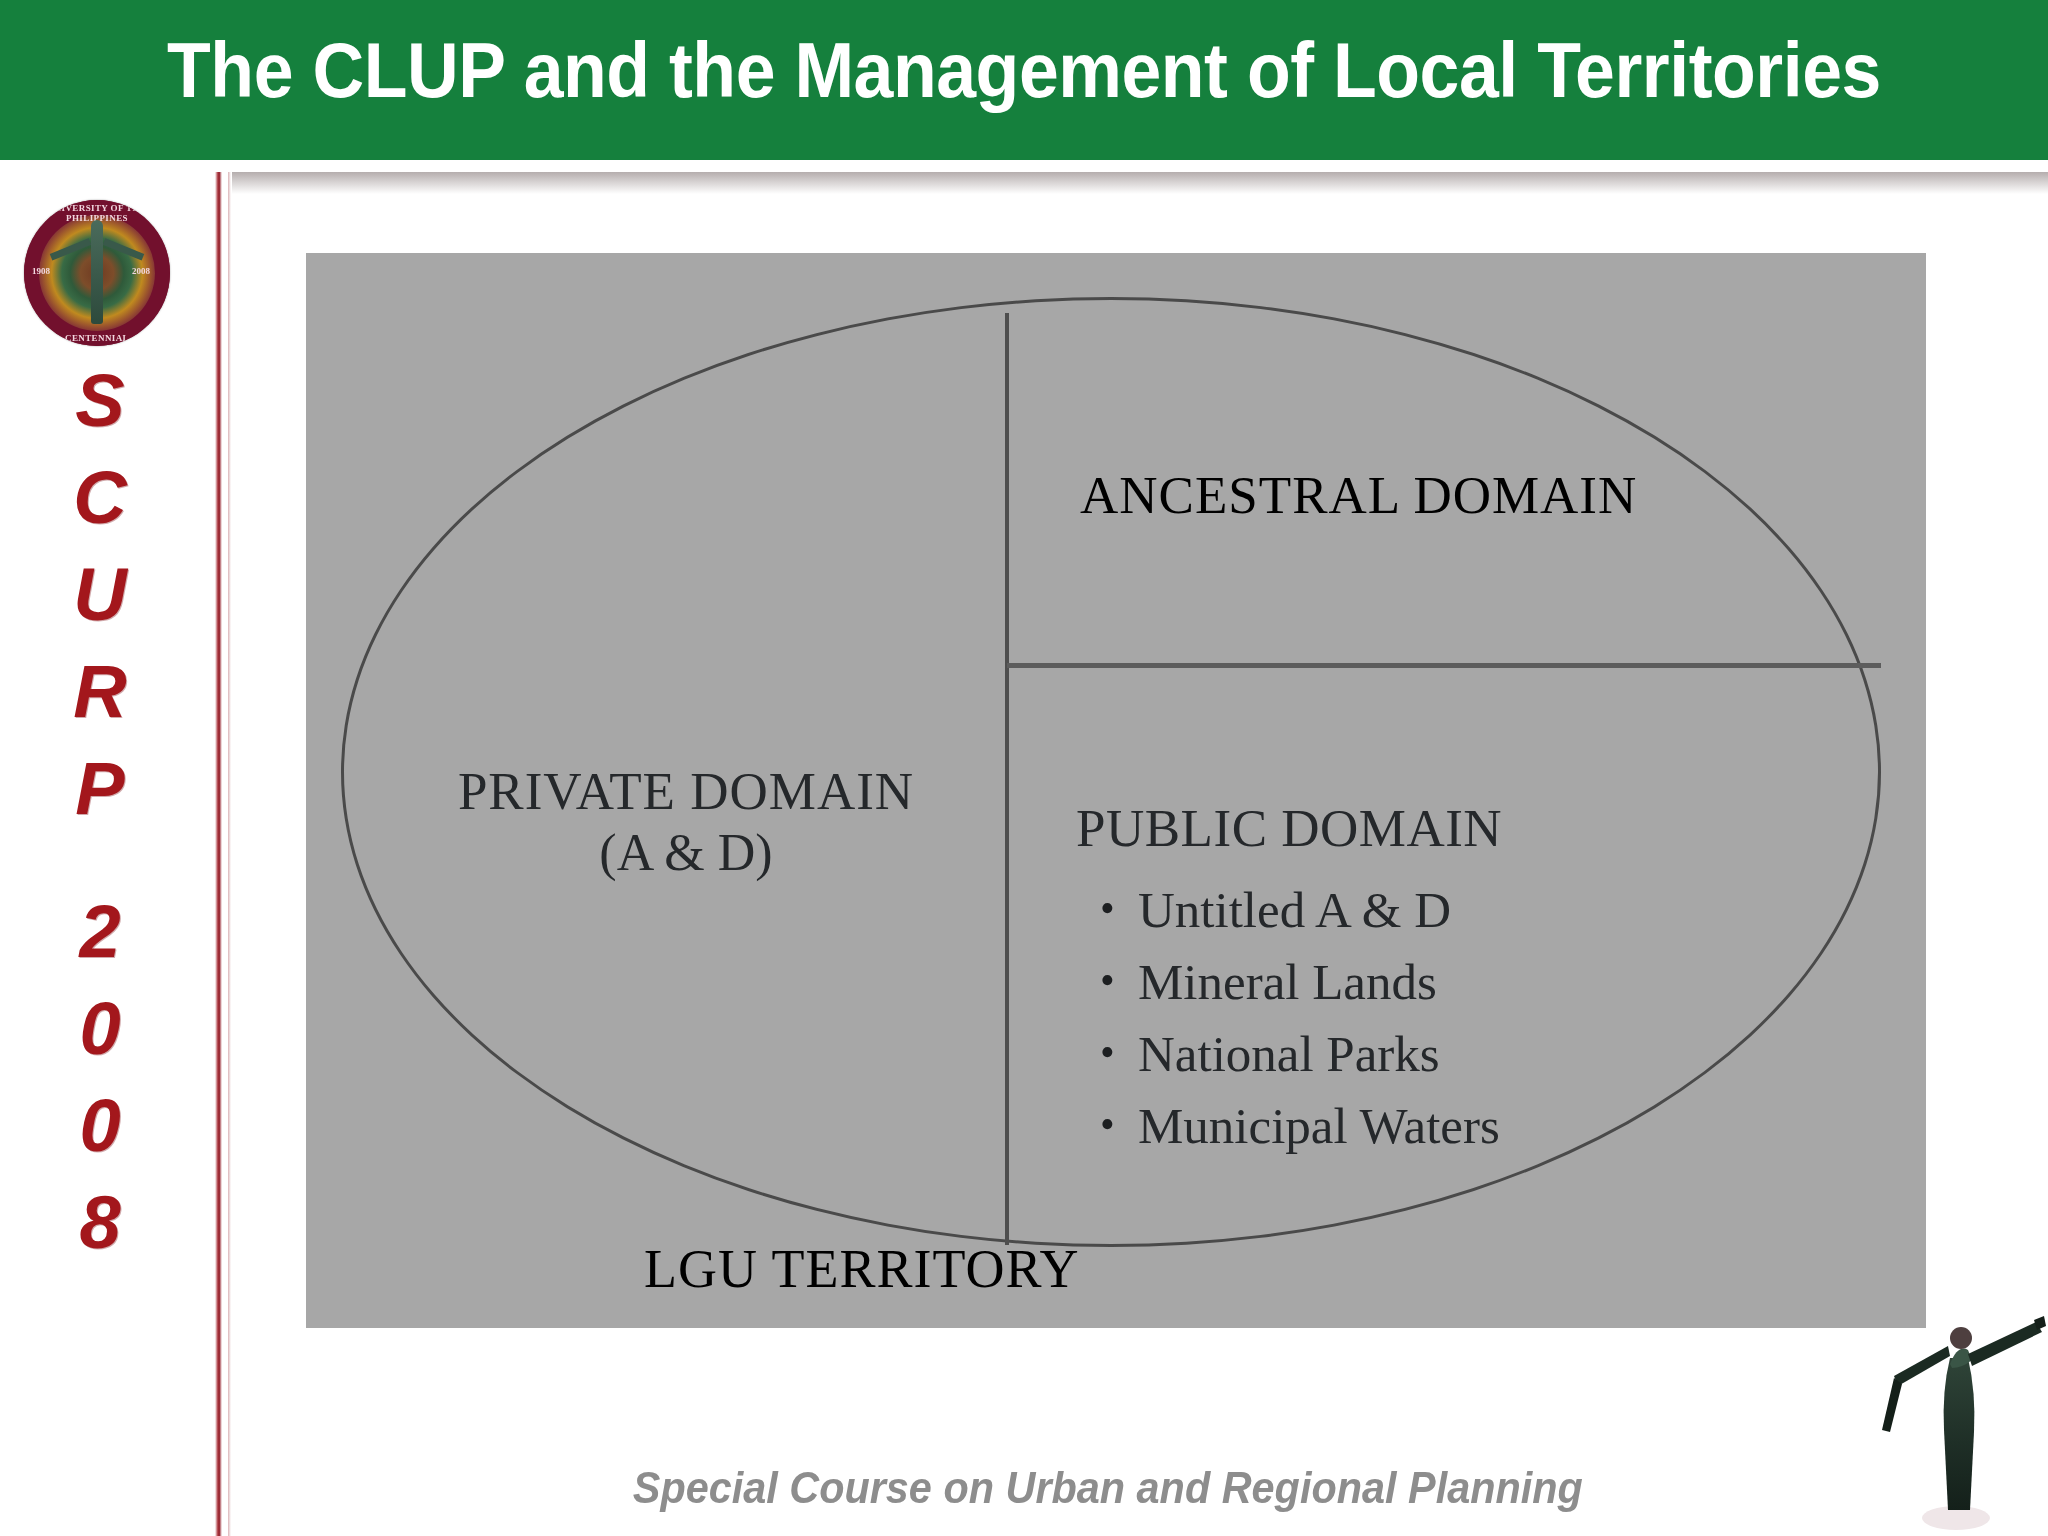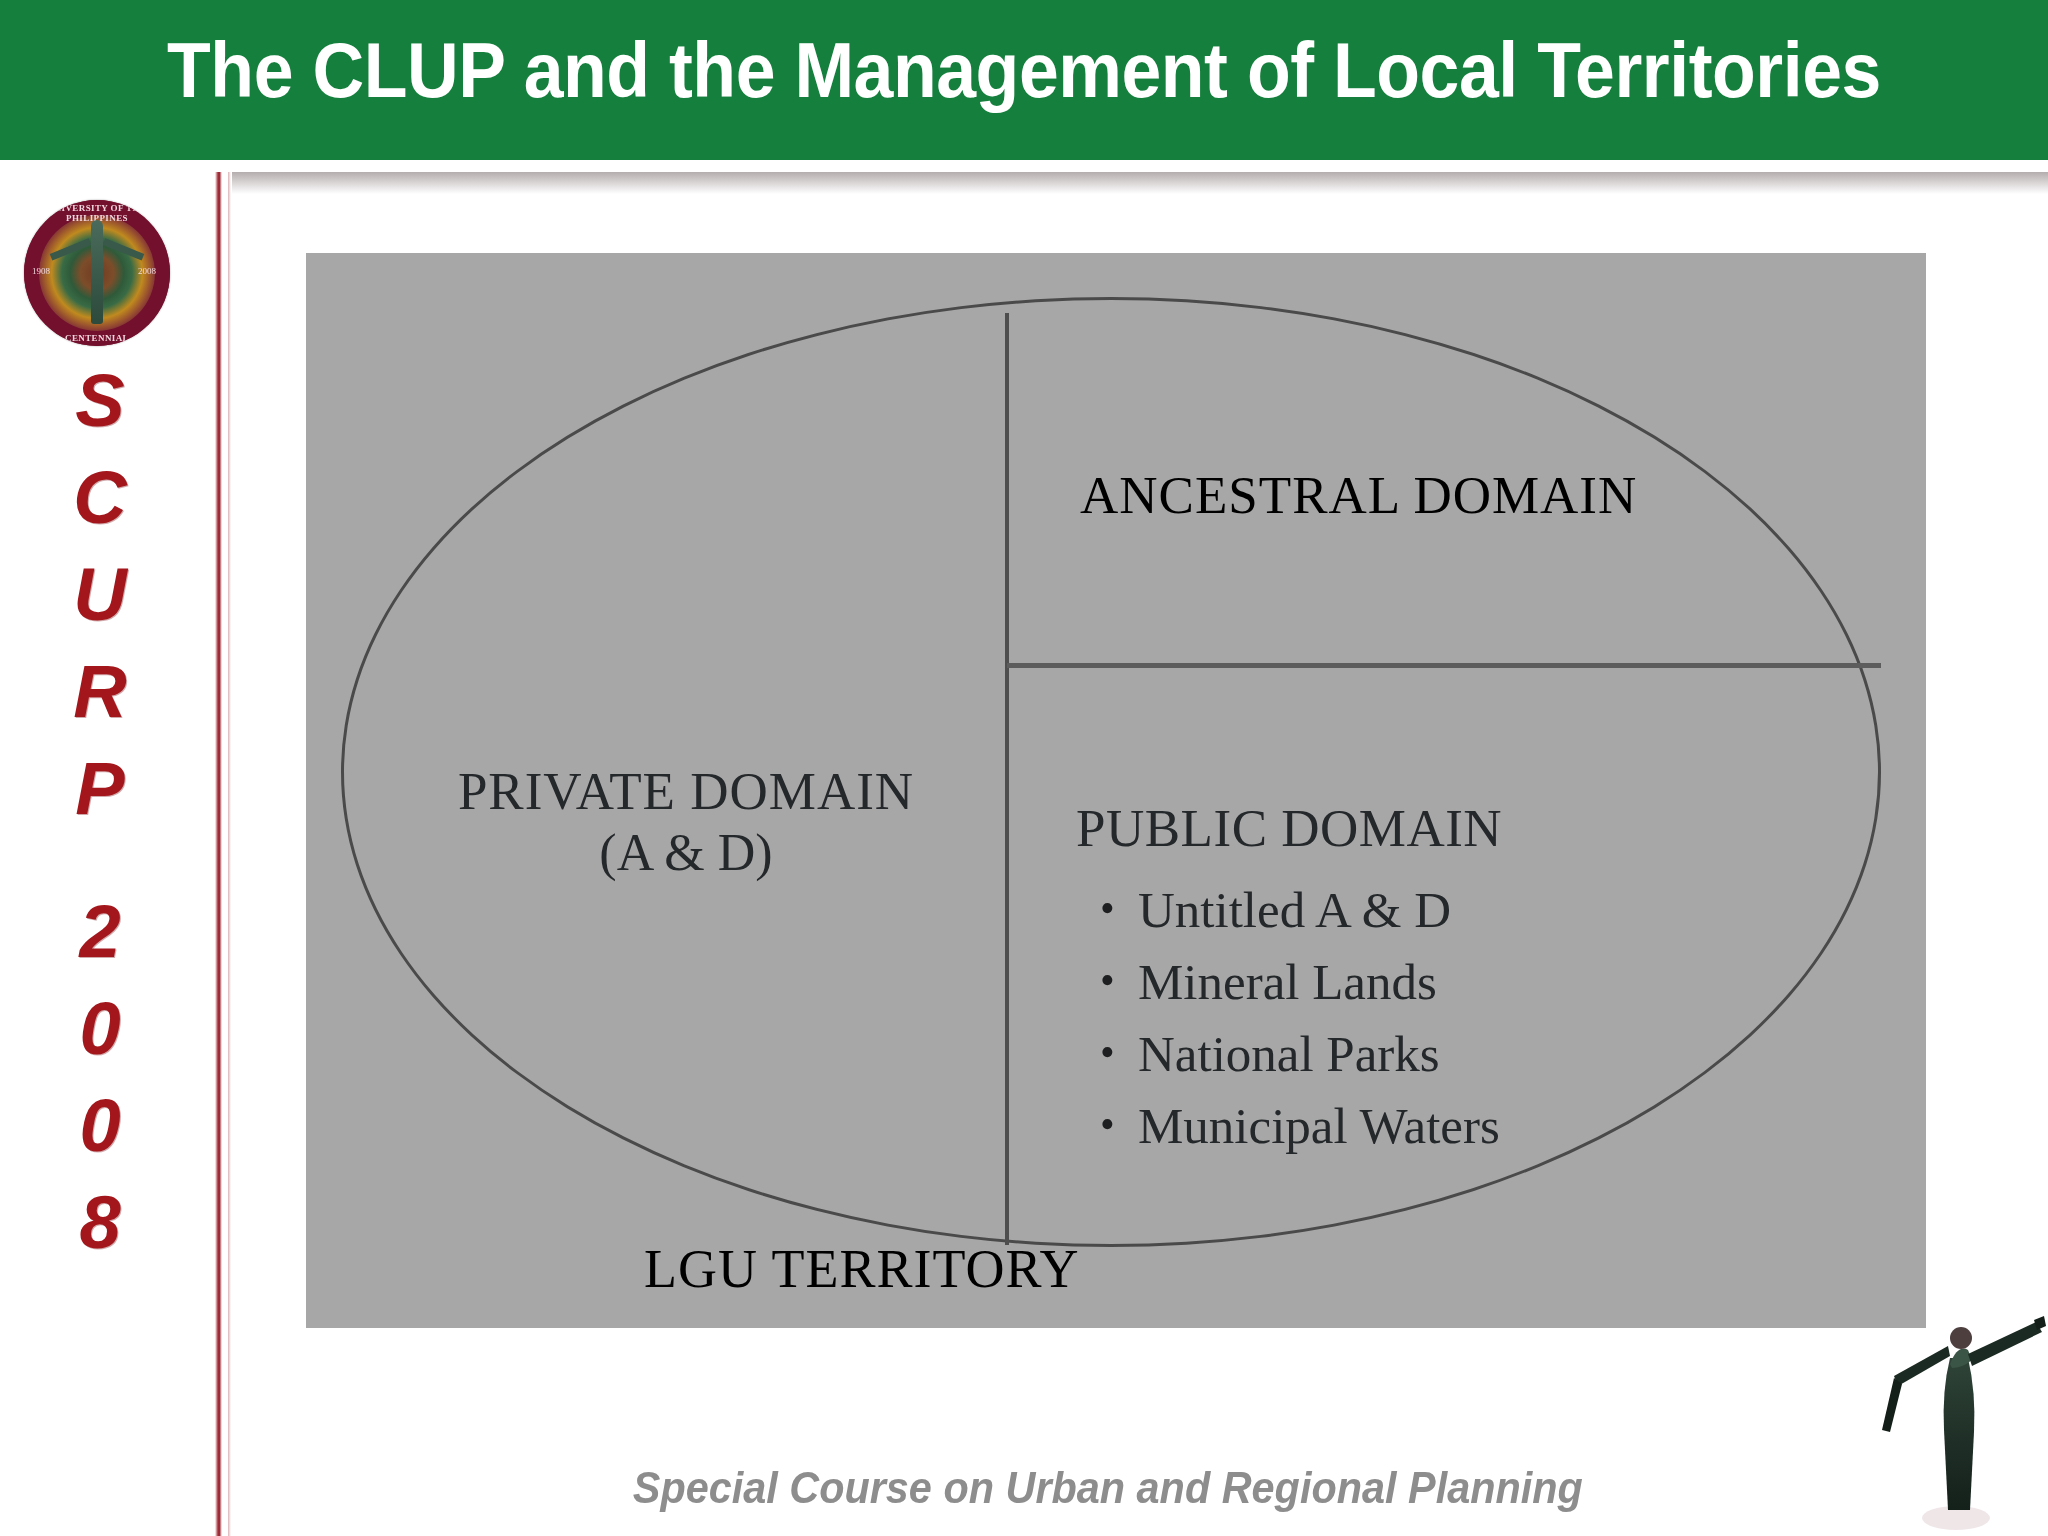--- a/index.html
+++ b/index.html
@@ -94,25 +94,25 @@
     letter-spacing: 0.4px;
   }
   #up-seal .seal-ring-text-top { top: 3px; }
   #up-seal .seal-ring-text-bottom { bottom: 3px; }
   #up-seal .seal-year-left,
   #up-seal .seal-year-right {
     position: absolute;
     top: 66px;
     color: #f2d7df;
     font-family: "Liberation Serif", serif;
-    font-weight: normal;
+    font-weight: bold;
     font-size: 9px;
   }
   #up-seal .seal-year-left { left: 8px; }
-  #up-seal .seal-year-right { right: 14px; }
+  #up-seal .seal-year-right { right: 20px; }
   #up-seal .seal-figure {
     position: absolute;
     left: 50%; top: 20px;
     width: 12px; height: 104px;
     margin-left: -6px;
     background: linear-gradient(to bottom, #4a6b5b, #2d4a3c);
     border-radius: 6px 6px 3px 3px;
   }
   #up-seal .seal-arm-l,
   #up-seal .seal-arm-r {

